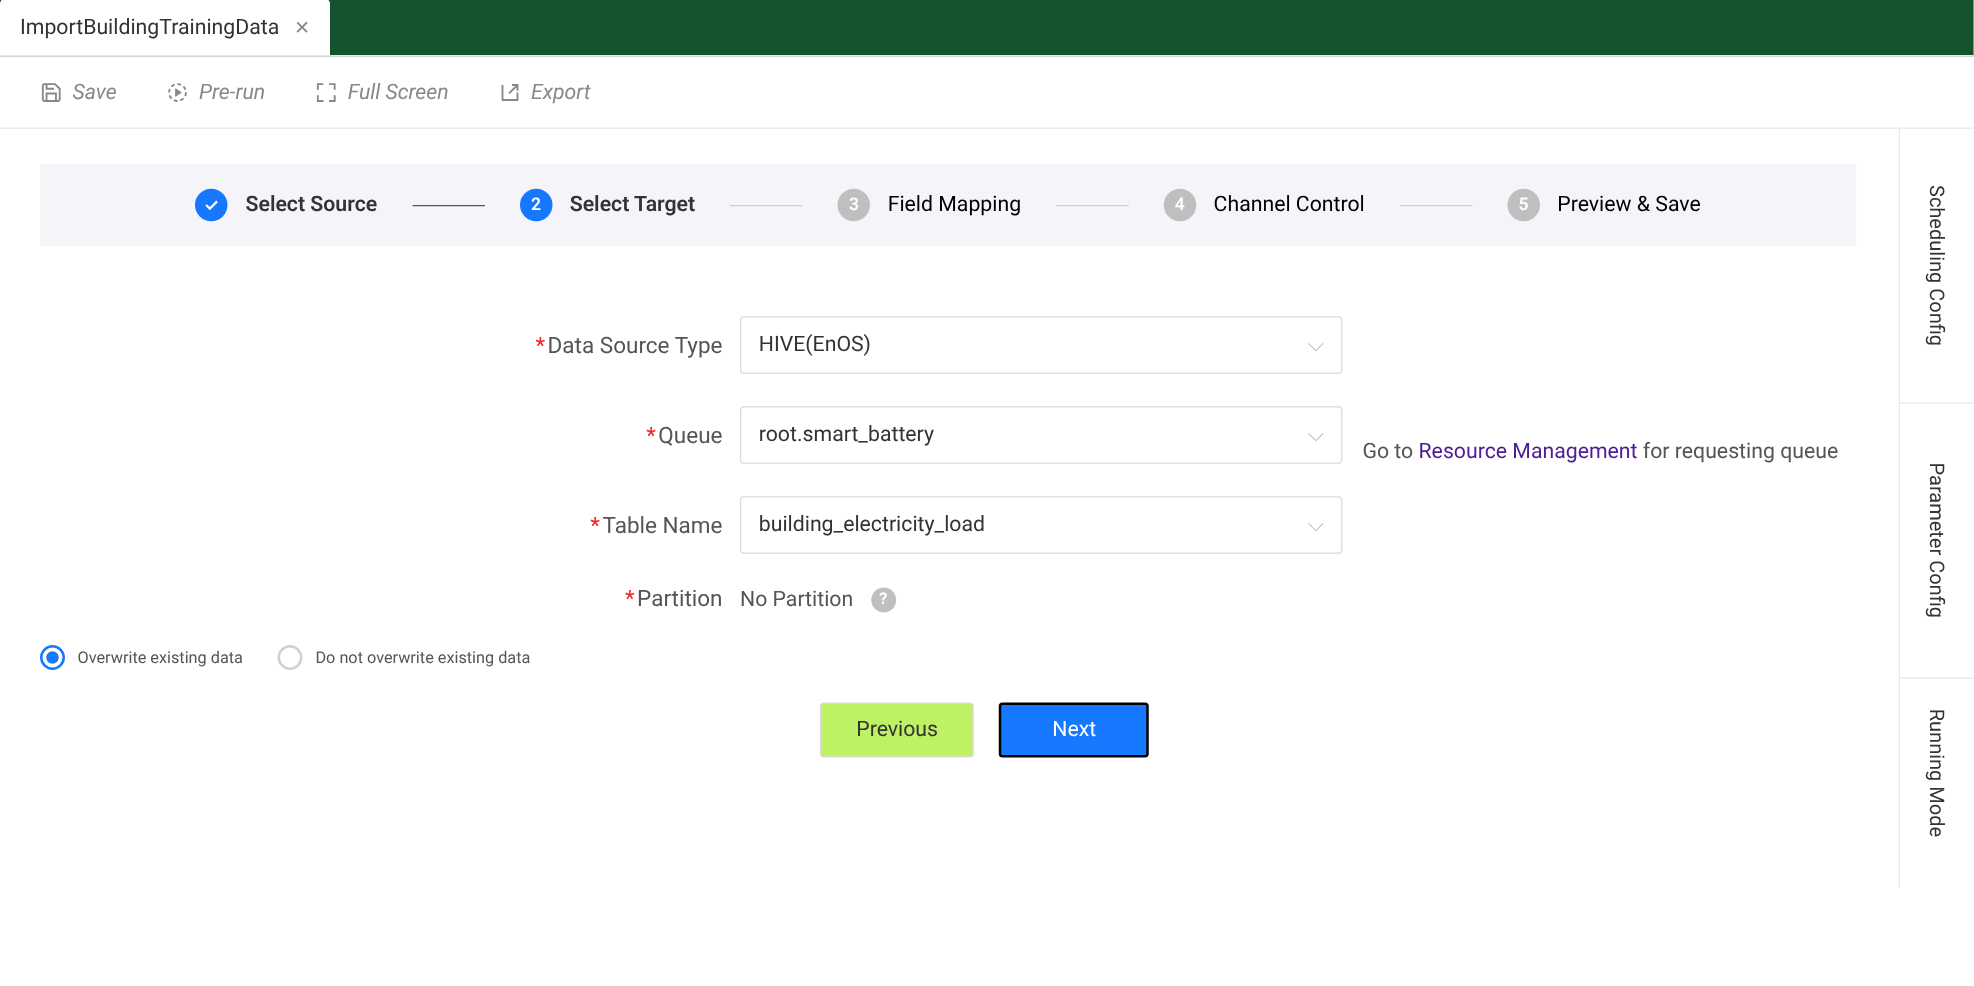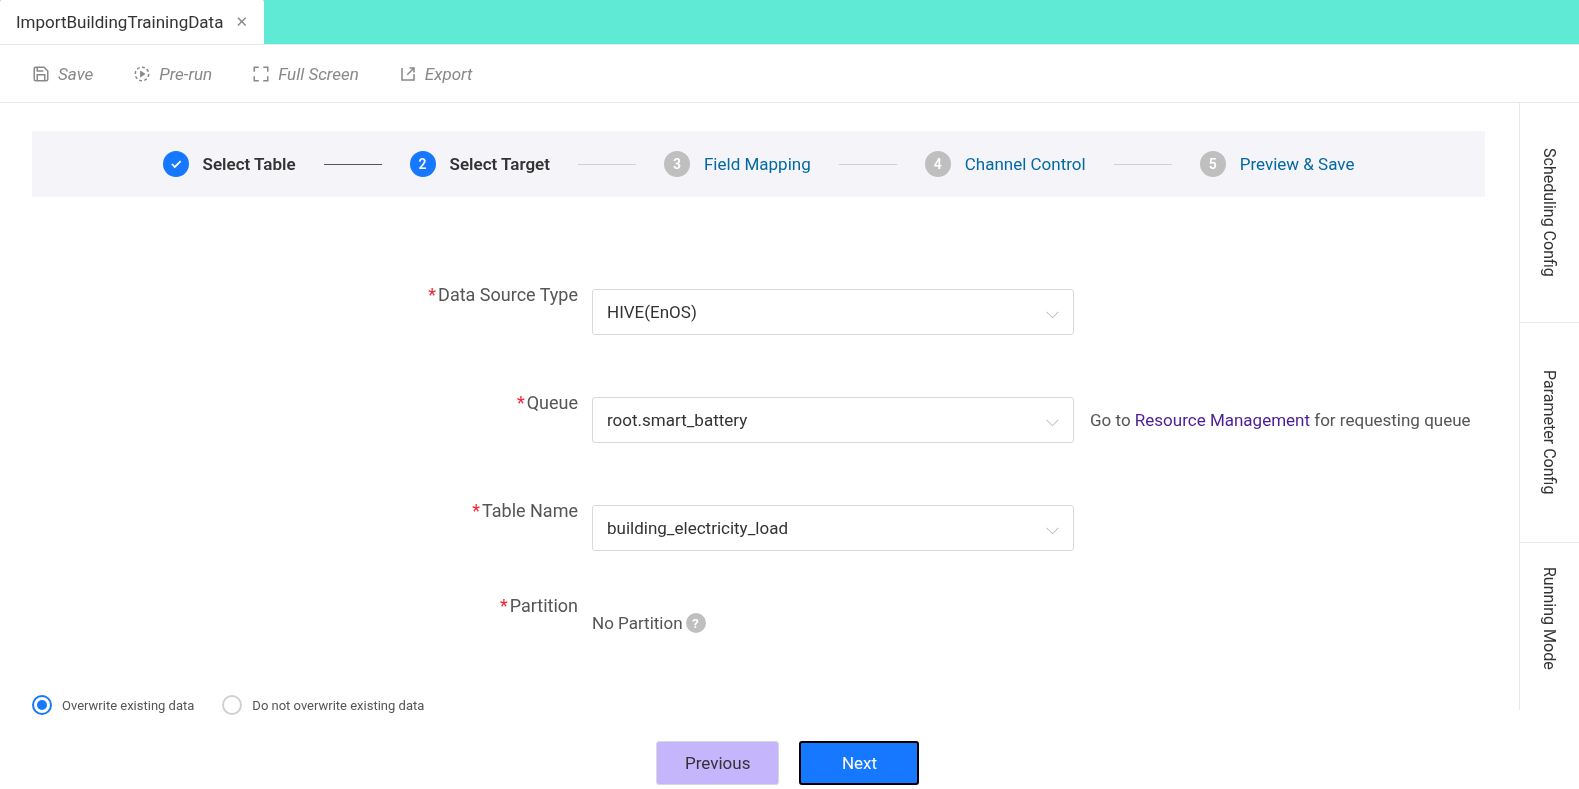--- a/index.html
+++ b/index.html
@@ -1,68 +1,68 @@
 <!DOCTYPE html>
 <html><head>
 <meta charset="utf-8">
 <style>
 * { box-sizing: border-box; margin: 0; padding: 0; }
 body { font-family: -apple-system, BlinkMacSystemFont, "Segoe UI", Roboto, "Helvetica Neue", Arial, sans-serif; font-size: 14px; color: #333; background: #fff; width: 1579px; height: 789px; overflow: hidden; position: relative; }
 
 
-.tab-bar { height: 45px; background: #5eead4; display: flex; align-items: flex-end; border-bottom: 1px solid #e8e8e8; }
+.tab-bar { height: 45px; background: #14532d; display: flex; align-items: flex-end; border-bottom: 1px solid #e8e8e8; }
 .tab { background: #fff; height: 45px; padding: 0 16px; display: flex; align-items: center; gap: 12px; font-size: 17px; color: #333; border-top-left-radius: 4px; border-top-right-radius: 4px; }
 .tab-close { color: #888; font-size: 15px; cursor: pointer; }
 
 
 .toolbar { height: 58px; display: flex; align-items: center; gap: 40px; padding: 0 32px; border-bottom: 1px solid #e8e8e8; font-style: italic; }
 .toolbar-item { display: flex; align-items: center; gap: 8px; color: #888; font-size: 17px; cursor: pointer; }
 .toolbar-icon { width: 18px; height: 18px; fill: #888; stroke: #888; }
 
 
 .main-wrap { padding: 28px 32px 0 32px; width: calc(100% - 62px); }
 
 
 .steps { background: #f5f5f9; height: 66px; display: flex; align-items: center; justify-content: center; gap: 28px; padding: 0 60px; }
 .step { display: flex; align-items: center; gap: 14px; font-size: 17px; }
 .step-circle { width: 26px; height: 26px; border-radius: 50%; display: flex; align-items: center; justify-content: center; font-size: 14px; font-weight: 600; color: #fff; }
 .step.done .step-circle { background: #1677ff; }
 .step.done .step-label { color: #333; font-weight: 600; }
 .step.active .step-circle { background: #1677ff; }
 .step.active .step-label { color: #333; font-weight: 600; }
 .step.pending .step-circle { background: #bfbfbf; }
-.step.pending .step-label { color: #0369a1; }
+.step.pending .step-label { color: #000000; }
 .step-sep { width: 58px; height: 1px; background: #555; }
 .step-sep.light { background: #d0d0d0; }
 
 
 .form { padding: 56px 0 0 0; }
 .form-row { display: flex; align-items: center; margin-bottom: 26px; }
 .form-label { width: 560px; text-align: right; padding-right: 14px; font-size: 18px; color: #555; }
 .form-label .req { color: #f5222d; margin-right: 2px; }
 .form-label.muted { color: #999; }
-.form-control { display: flex; align-items: center; gap: 14px; margin-top: 36px; }
+.form-control { display: flex; align-items: flex-end; gap: 14px; }
 .select { width: 482px; height: 46px; border: 1px solid #d9d9d9; border-radius: 3px; padding: 0 14px; display: flex; align-items: center; justify-content: space-between; font-size: 17px; color: #333; cursor: pointer; background: #fff; }
 .select .chev { color: #bbb; }
 .after-text { font-size: 17px; color: #555; margin-left: 2px; }
 .after-text a { color: #4c1d95; text-decoration: none; }
-.partition-text { font-size: 17px; color: #555; display: flex; align-items: center; gap: 3px; }
+.partition-text { font-size: 17px; color: #555; display: flex; align-items: center; gap: 14px; }
 .help-icon { width: 20px; height: 20px; border-radius: 50%; background: #bfbfbf; color: #fff; display: flex; align-items: center; justify-content: center; font-size: 13px; font-weight: bold; }
 
 
 .radio-group { display: flex; align-items: center; gap: 28px; }
 .radio-item { display: flex; align-items: center; gap: 10px; font-size: 13px; color: #555; cursor: pointer; }
 .radio-outer { width: 20px; height: 20px; border-radius: 50%; border: 2px solid #d0d0d0; display: flex; align-items: center; justify-content: center; }
 .radio-outer.checked { border-color: #1677ff; }
 .radio-inner { width: 10px; height: 10px; border-radius: 50%; background: #1677ff; }
 
 
 .btn-row { display: flex; gap: 20px; margin-left: 624px; margin-top: 16px; }
 .btn { height: 44px; padding: 0 28px; border-radius: 3px; font-size: 17px; cursor: pointer; display: flex; align-items: center; justify-content: center; min-width: 120px; }
-.btn-default { background: #c4b5fd; border: 1px solid #d9d9d9; color: #333; }
+.btn-default { background: #bef264; border: 1px solid #d9d9d9; color: #333; }
 .btn-primary { background: #1677ff; border: 2px solid #000000; color: #fff; }
 
 
 .side-tabs { position: absolute; right: 0; top: 103px; width: 60px; border-left: 1px solid #e8e8e8; display: flex; flex-direction: column; }
 .side-tab { writing-mode: vertical-rl; text-orientation: mixed; padding: 24px 0; font-size: 16px; color: #333; border-bottom: 1px solid #e8e8e8; display: flex; align-items: center; justify-content: center; cursor: pointer; height: 220px; }
 .side-tab:last-child { border-bottom: none; height: auto; padding: 24px 0 40px 0; }
 
 .check-svg { width: 14px; height: 14px; }
 </style>
 </head>
@@ -106,21 +106,21 @@
 
 <div class="main-wrap">
 
   <div class="steps">
     <div class="step done">
       <div class="step-circle">
         <svg class="check-svg" viewBox="0 0 24 24">
             <path fill="none" stroke="#fff" stroke-width="3" d="M5 12l5 5L20 7"></path>
           </svg>
       </div>
-      <span class="step-label">Select Table</span>
+      <span class="step-label">Select Source</span>
     </div>
     <div class="step-sep"></div>
     <div class="step active">
       <div class="step-circle">2</div>
       <span class="step-label">Select Target</span>
     </div>
     <div class="step-sep light"></div>
     <div class="step pending">
       <div class="step-circle">3</div>
       <span class="step-label">Field Mapping</span>

